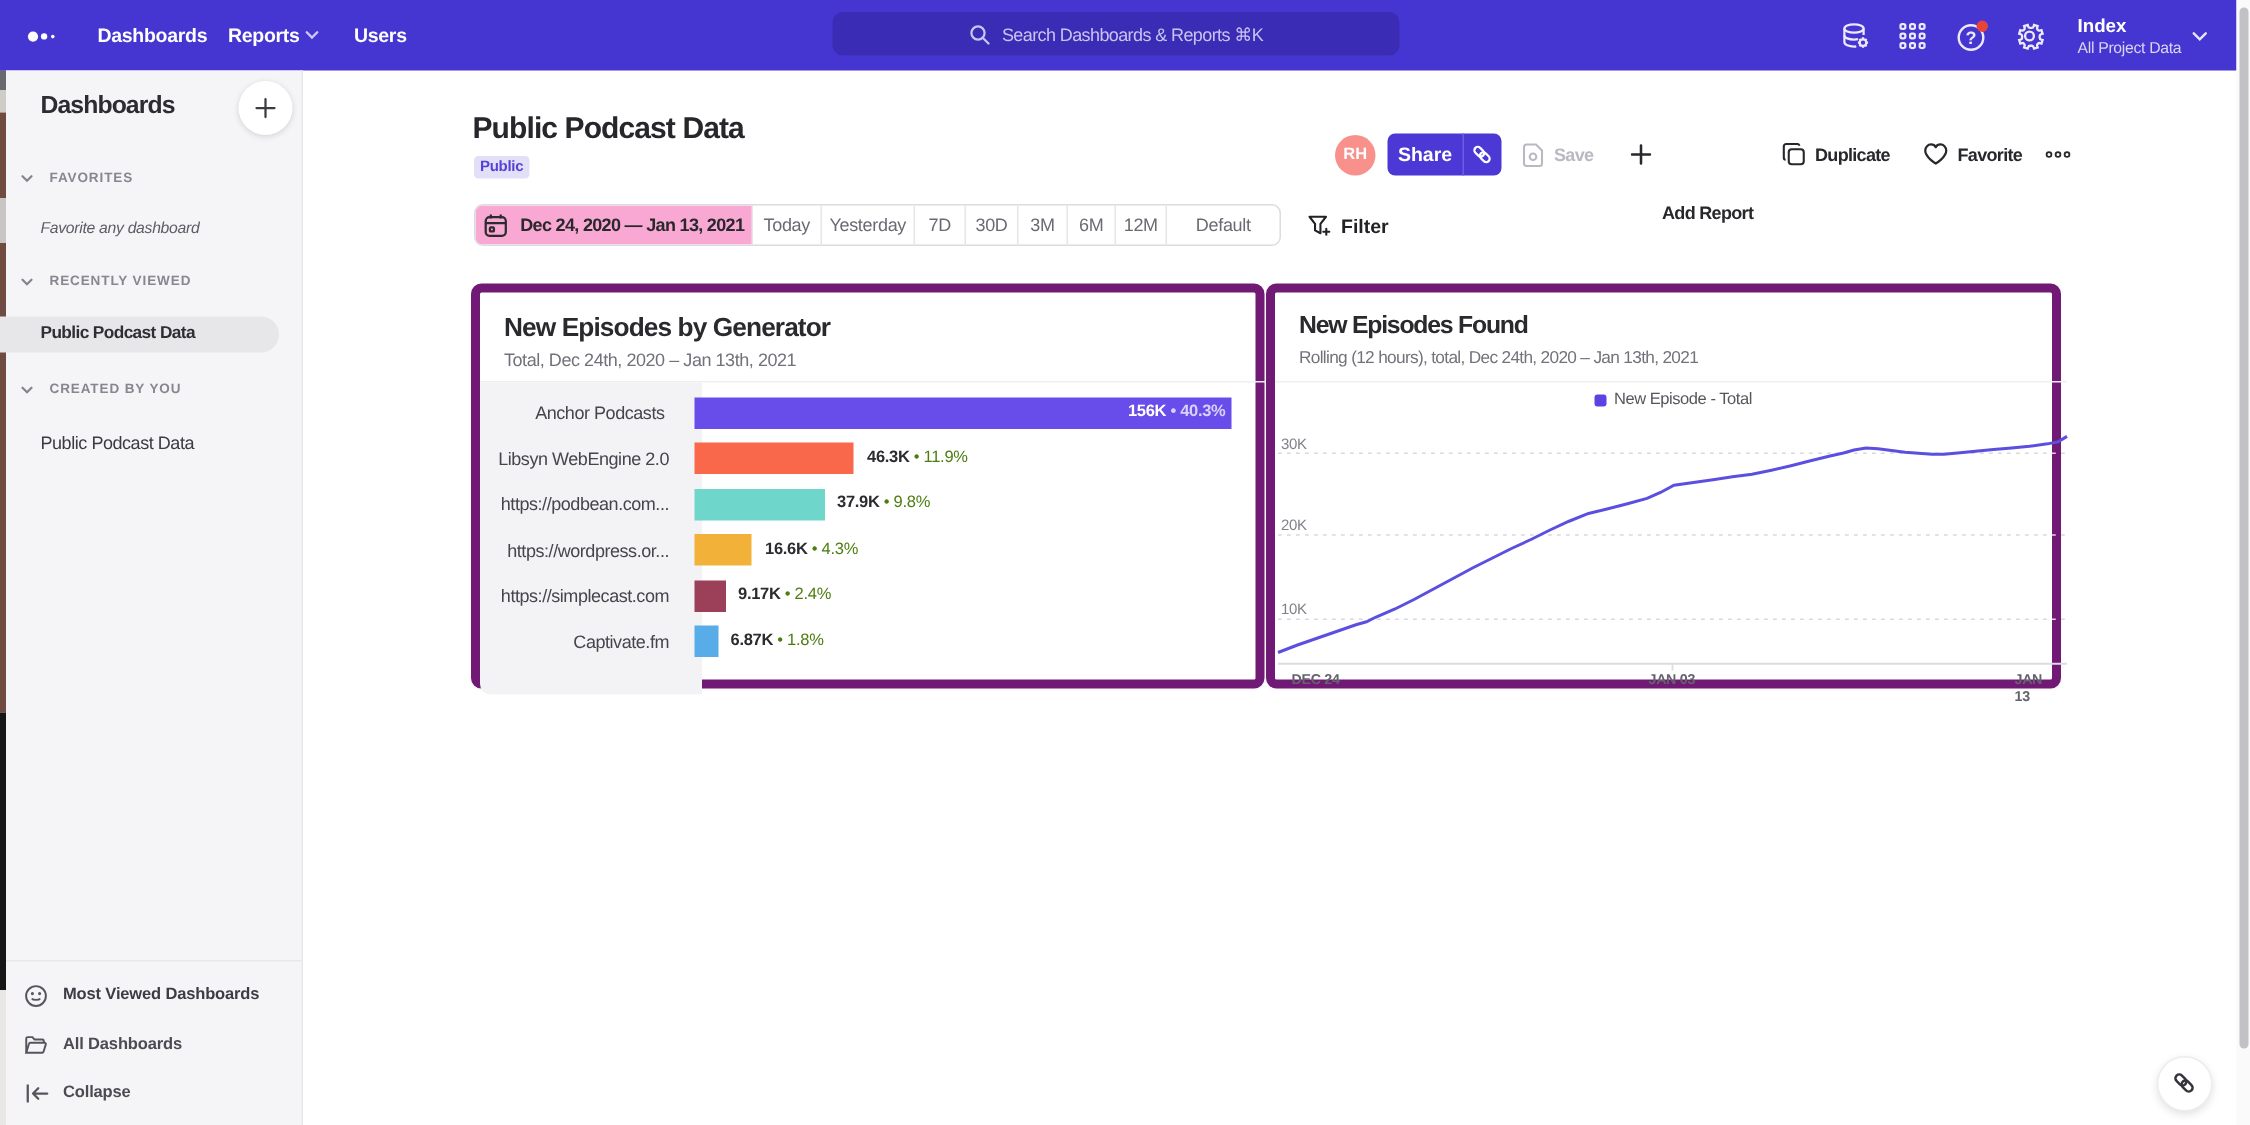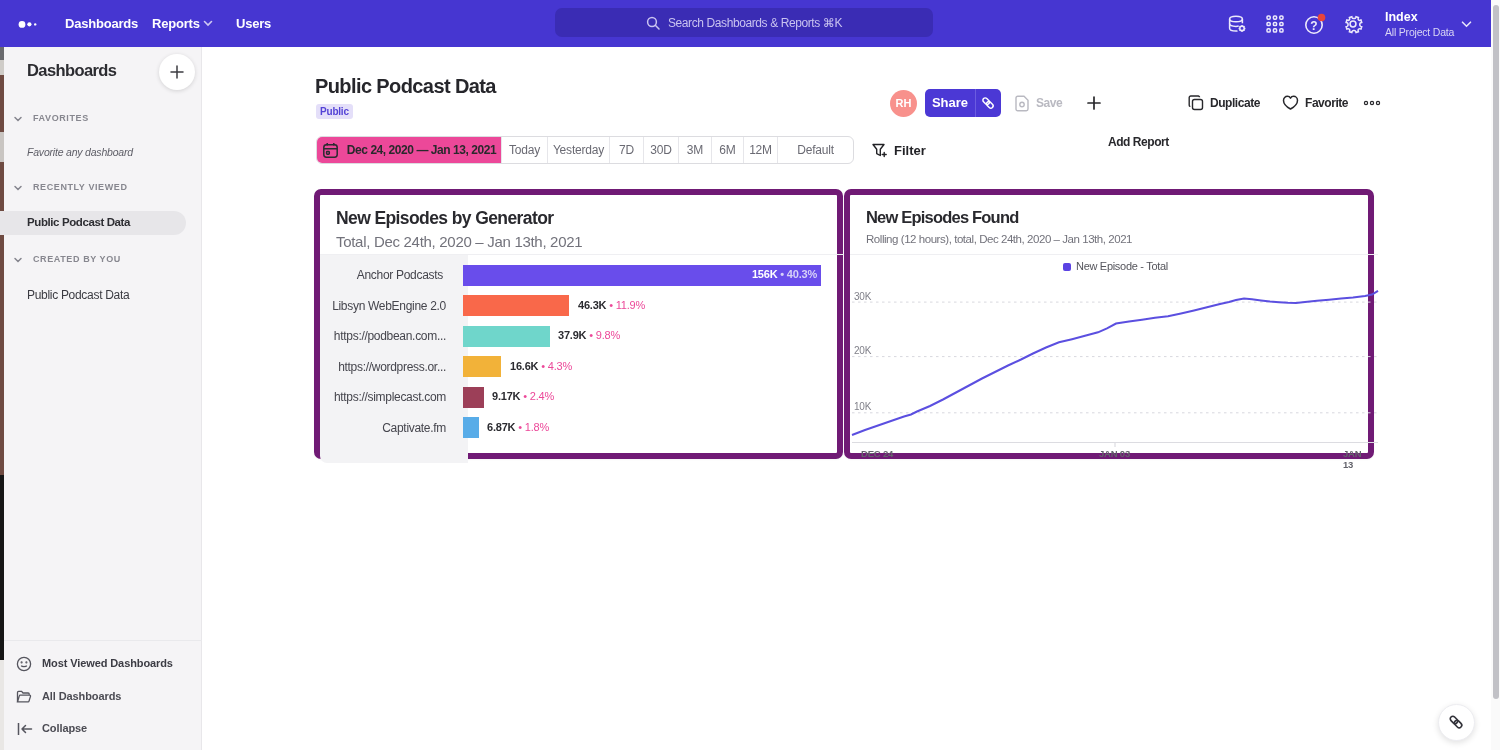--- a/index.html
+++ b/index.html
@@ -29,27 +29,27 @@
 
 #datebar { position:absolute; left:316px; top:136px; height:28px; border:1px solid #dcdce0;
   border-radius:6px; display:flex; background:#fff; overflow:hidden; }
 #datebar .seg { height:100%; display:flex; align-items:center; justify-content:center;
   border-right:1px solid #e6e6ea; color:#6a6a73; font-size:12px; letter-spacing:-0.2px; white-space:nowrap; }
 #datebar .seg:last-child { border-right:none; }
 
 .card { position:absolute; top:189px; height:270px; background:#fff;
   border:6px solid #701a75; border-radius:7px; box-shadow:0 1px 2px rgba(0,0,0,0.04); }
 .ctitle { position:absolute; left:16px; top:13px; font-size:17.5px; font-weight:700; color:#29292e; letter-spacing:-0.6px; white-space:nowrap;}
-.csub { position:absolute; left:16px; top:38px; font-size:15px; color:#72727b; letter-spacing:-0.3px; white-space:nowrap; }
+.csub { position:absolute; left:16px; top:38px; font-size:12px; color:#72727b; letter-spacing:-0.3px; white-space:nowrap; }
 
 .blabel { position:absolute; width:131px; text-align:right; font-size:12px; color:#45454d; letter-spacing:-0.3px; white-space:nowrap; }
 .bbar { position:absolute; height:21px; }
 .bval { position:absolute; font-size:11px; letter-spacing:-0.2px; white-space:nowrap; }
 .bval b { color:#2b2b30; font-weight:700; }
-.bval span { color:#ec4899; }
+.bval span { color:#4d7c0f; }
 
 .ylab { position:absolute; font-size:10px; color:#81818a; letter-spacing:-0.2px; }
 .xlab { position:absolute; font-size:9.5px; color:#63636b; font-weight:700; letter-spacing:-0.2px; }
 
 .botitm { position:absolute; left:38px; font-size:11px; color:#4b4b53; font-weight:700; letter-spacing:-0.1px; white-space:nowrap; }
 
 #sbtrack { position:absolute; left:1491px; top:0; width:9px; height:750px; background:#fafafa; }
 #sbthumb { position:absolute; left:1.5px; top:5px; width:6px; height:694px; background:#c1c1c6; border-radius:3px; }
 </style>
 </head>
@@ -195,21 +195,21 @@
   <path d="M8.5 14 C8.5 14 1.5 10 1.5 5.4 C1.5 3 3.3 1.3 5.4 1.3 C6.7 1.3 7.9 2 8.5 3.1 C9.1 2 10.3 1.3 11.6 1.3 C13.7 1.3 15.5 3 15.5 5.4 C15.5 10 8.5 14 8.5 14 Z" stroke-linejoin="round"></path>
 </svg>
 <div class="abs actxt" style="left:1305px;top:96px;">Favorite</div>
 <svg class="abs" style="left:1363px;top:100px;" width="18" height="6" viewBox="0 0 18 6">
   <circle cx="3" cy="3" r="1.6" fill="none" stroke="#28282c" stroke-width="1.2"></circle>
   <circle cx="9" cy="3" r="1.6" fill="none" stroke="#28282c" stroke-width="1.2"></circle>
   <circle cx="15" cy="3" r="1.6" fill="none" stroke="#28282c" stroke-width="1.2"></circle>
 </svg>
 
 <div id="datebar">
-  <div class="seg" style="width:185px;background:#ec4899;">
+  <div class="seg" style="width:185px;background:#f9a8d4;">
     <svg width="17" height="17" viewBox="0 0 17 17" fill="none" stroke="#2b2b30" stroke-width="1.5" style="margin-right:8px;">
       <rect x="1.8" y="2.8" width="13.4" height="12.4" rx="2.6"></rect>
       <path d="M5.2 1 V3.6 M11.8 1 V3.6 M2 6.8 H15"></path>
       <rect x="4.6" y="9.6" width="2.7" height="2.7" rx="0.7"></rect>
     </svg>
     <span style="color:#29292c;font-weight:700;font-size:12px;letter-spacing:-0.45px;">Dec 24, 2020 — Jan 13, 2021</span>
   </div>
   <div class="seg" style="width:46px;">Today</div>
   <div class="seg" style="width:62px;">Yesterday</div>
   <div class="seg" style="width:34px;">7D</div>

